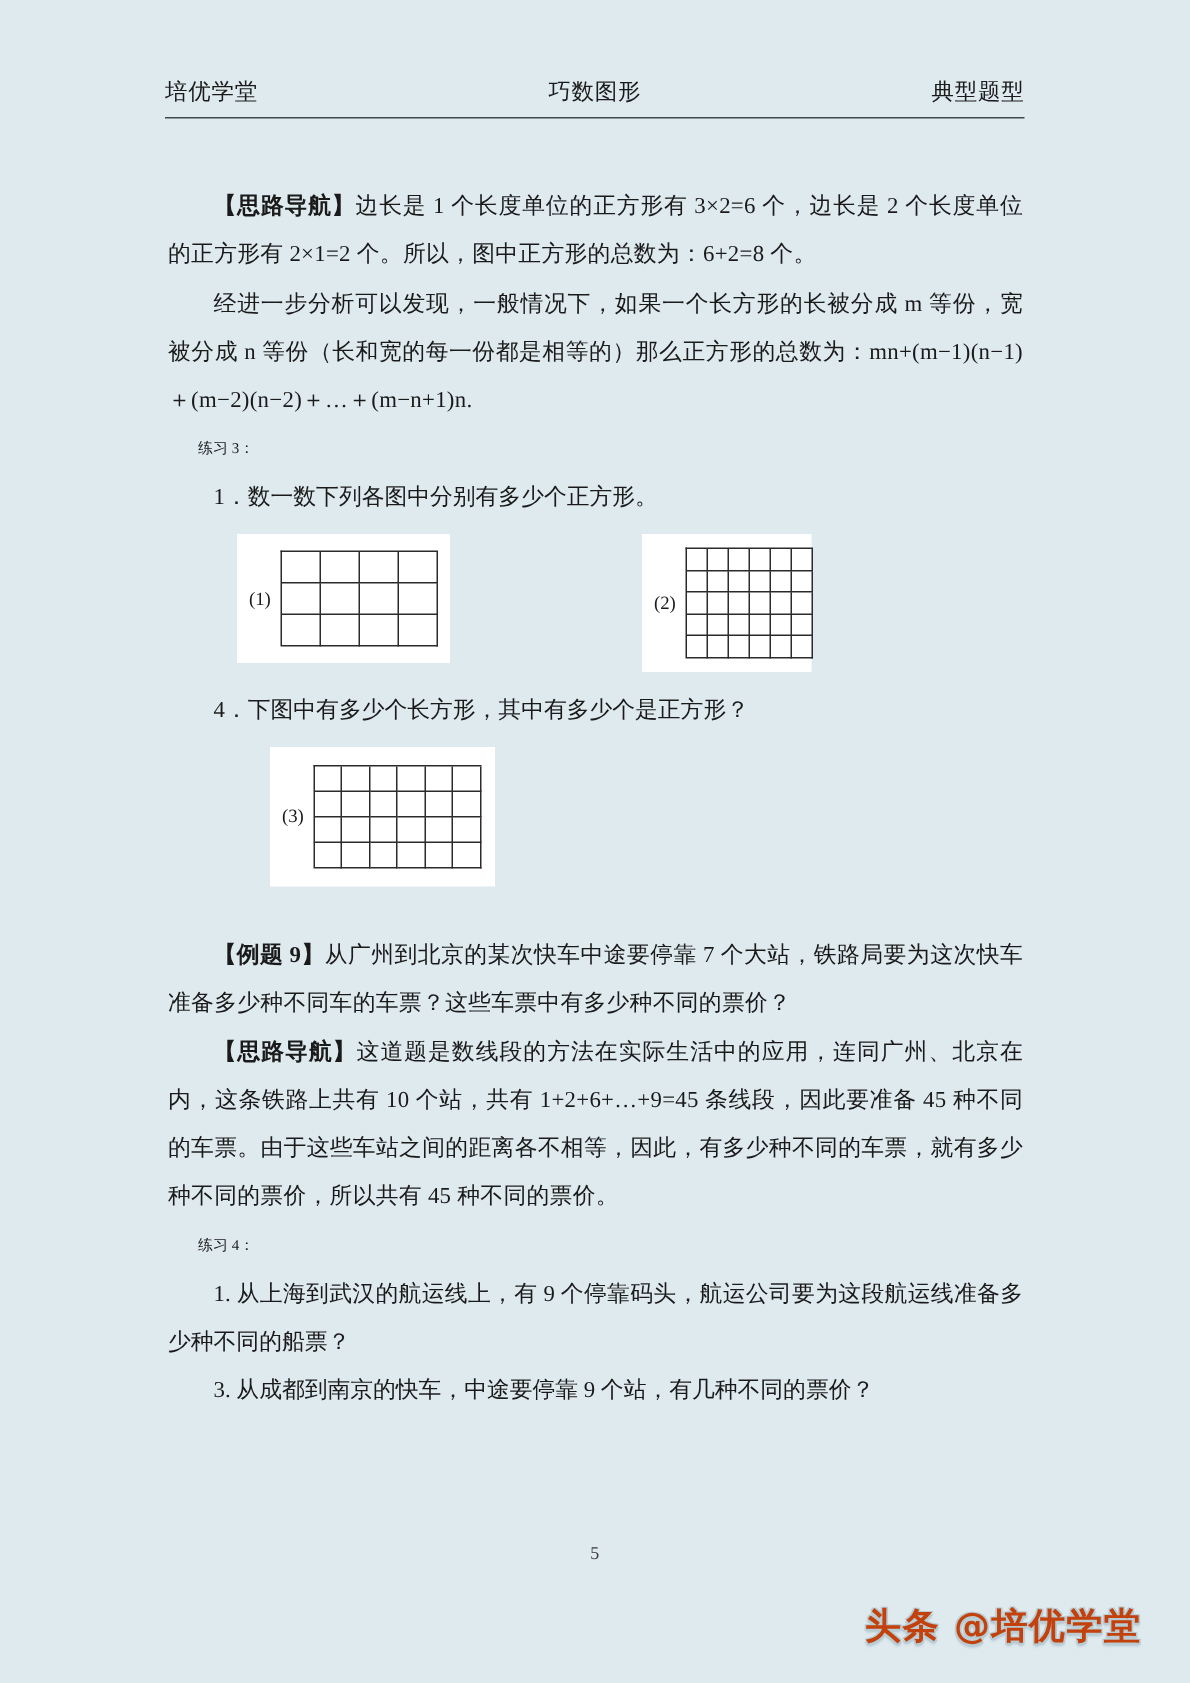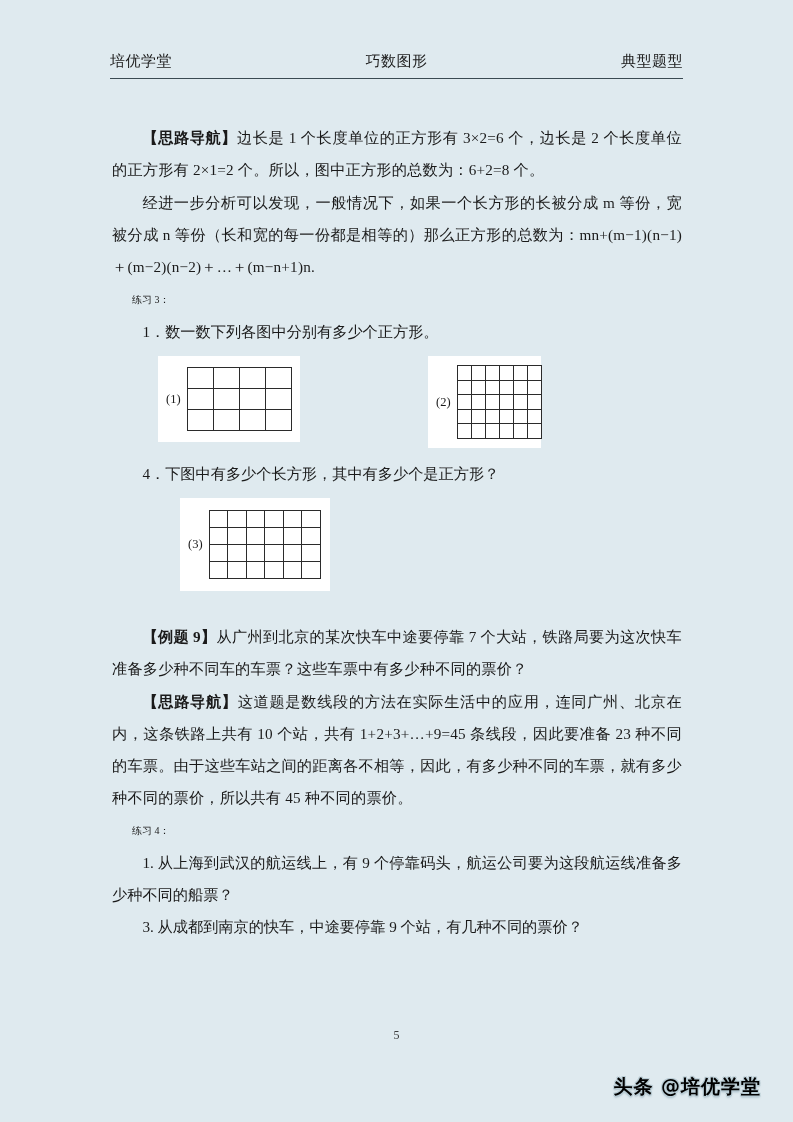--- a/index.html
+++ b/index.html
@@ -124,23 +124,23 @@
     font-size: 12px;
     color: #3a3a3a;
   }
 
   
   .watermark {
     position: absolute;
     right: 32px;
     bottom: 22px;
     font-family: "DejaVu Sans", sans-serif;
-    font-size: 19px;
+    font-size: 24px;
     font-weight: bold;
-    color: #000000;
+    color: #c2410c;
     text-shadow:
        1px 1px 0 #b9ccd4,
       -1px 1px 0 #b9ccd4,
        1px -1px 0 #b9ccd4,
       -1px -1px 0 #b9ccd4,
        0 2px 2px rgba(120,150,165,0.55);
     letter-spacing: 1px;
     white-space: nowrap;
   }
 </style>
@@ -252,21 +252,21 @@
             <div class="cell"></div>
             <div class="cell"></div>
           </div>
       </div>
     </div>
 
     <div class="spacer-lg"></div>
 
     <p class="para"><span class="lead">【例题 9】</span><span>从广州到北京的某次快车中途要停靠 7 个大站，铁路局要为这次快车准备多少种不同车的车票？这些车票中有多少种不同的票价？</span></p>
 
-    <p class="para"><span class="lead">【思路导航】</span><span>这道题是数线段的方法在实际生活中的应用，连同广州、北京在内，这条铁路上共有 10 个站，共有 1+2+3+…+9=45 条线段，因此要准备 23 种不同的车票。由于这些车站之间的距离各不相等，因此，有多少种不同的车票，就有多少种不同的票价，所以共有 45 种不同的票价。</span></p>
+    <p class="para"><span class="lead">【思路导航】</span><span>这道题是数线段的方法在实际生活中的应用，连同广州、北京在内，这条铁路上共有 10 个站，共有 1+2+6+…+9=45 条线段，因此要准备 45 种不同的车票。由于这些车站之间的距离各不相等，因此，有多少种不同的车票，就有多少种不同的票价，所以共有 45 种不同的票价。</span></p>
 
     <p class="sec-title">练习 4：</p>
     <p class="item">1. 从上海到武汉的航运线上，有 9 个停靠码头，航运公司要为这段航运线准备多少种不同的船票？</p>
     <p class="item">3. 从成都到南京的快车，中途要停靠 9 个站，有几种不同的票价？</p>
 
 
   </div>
 
   <div class="page-number">5</div>
 

